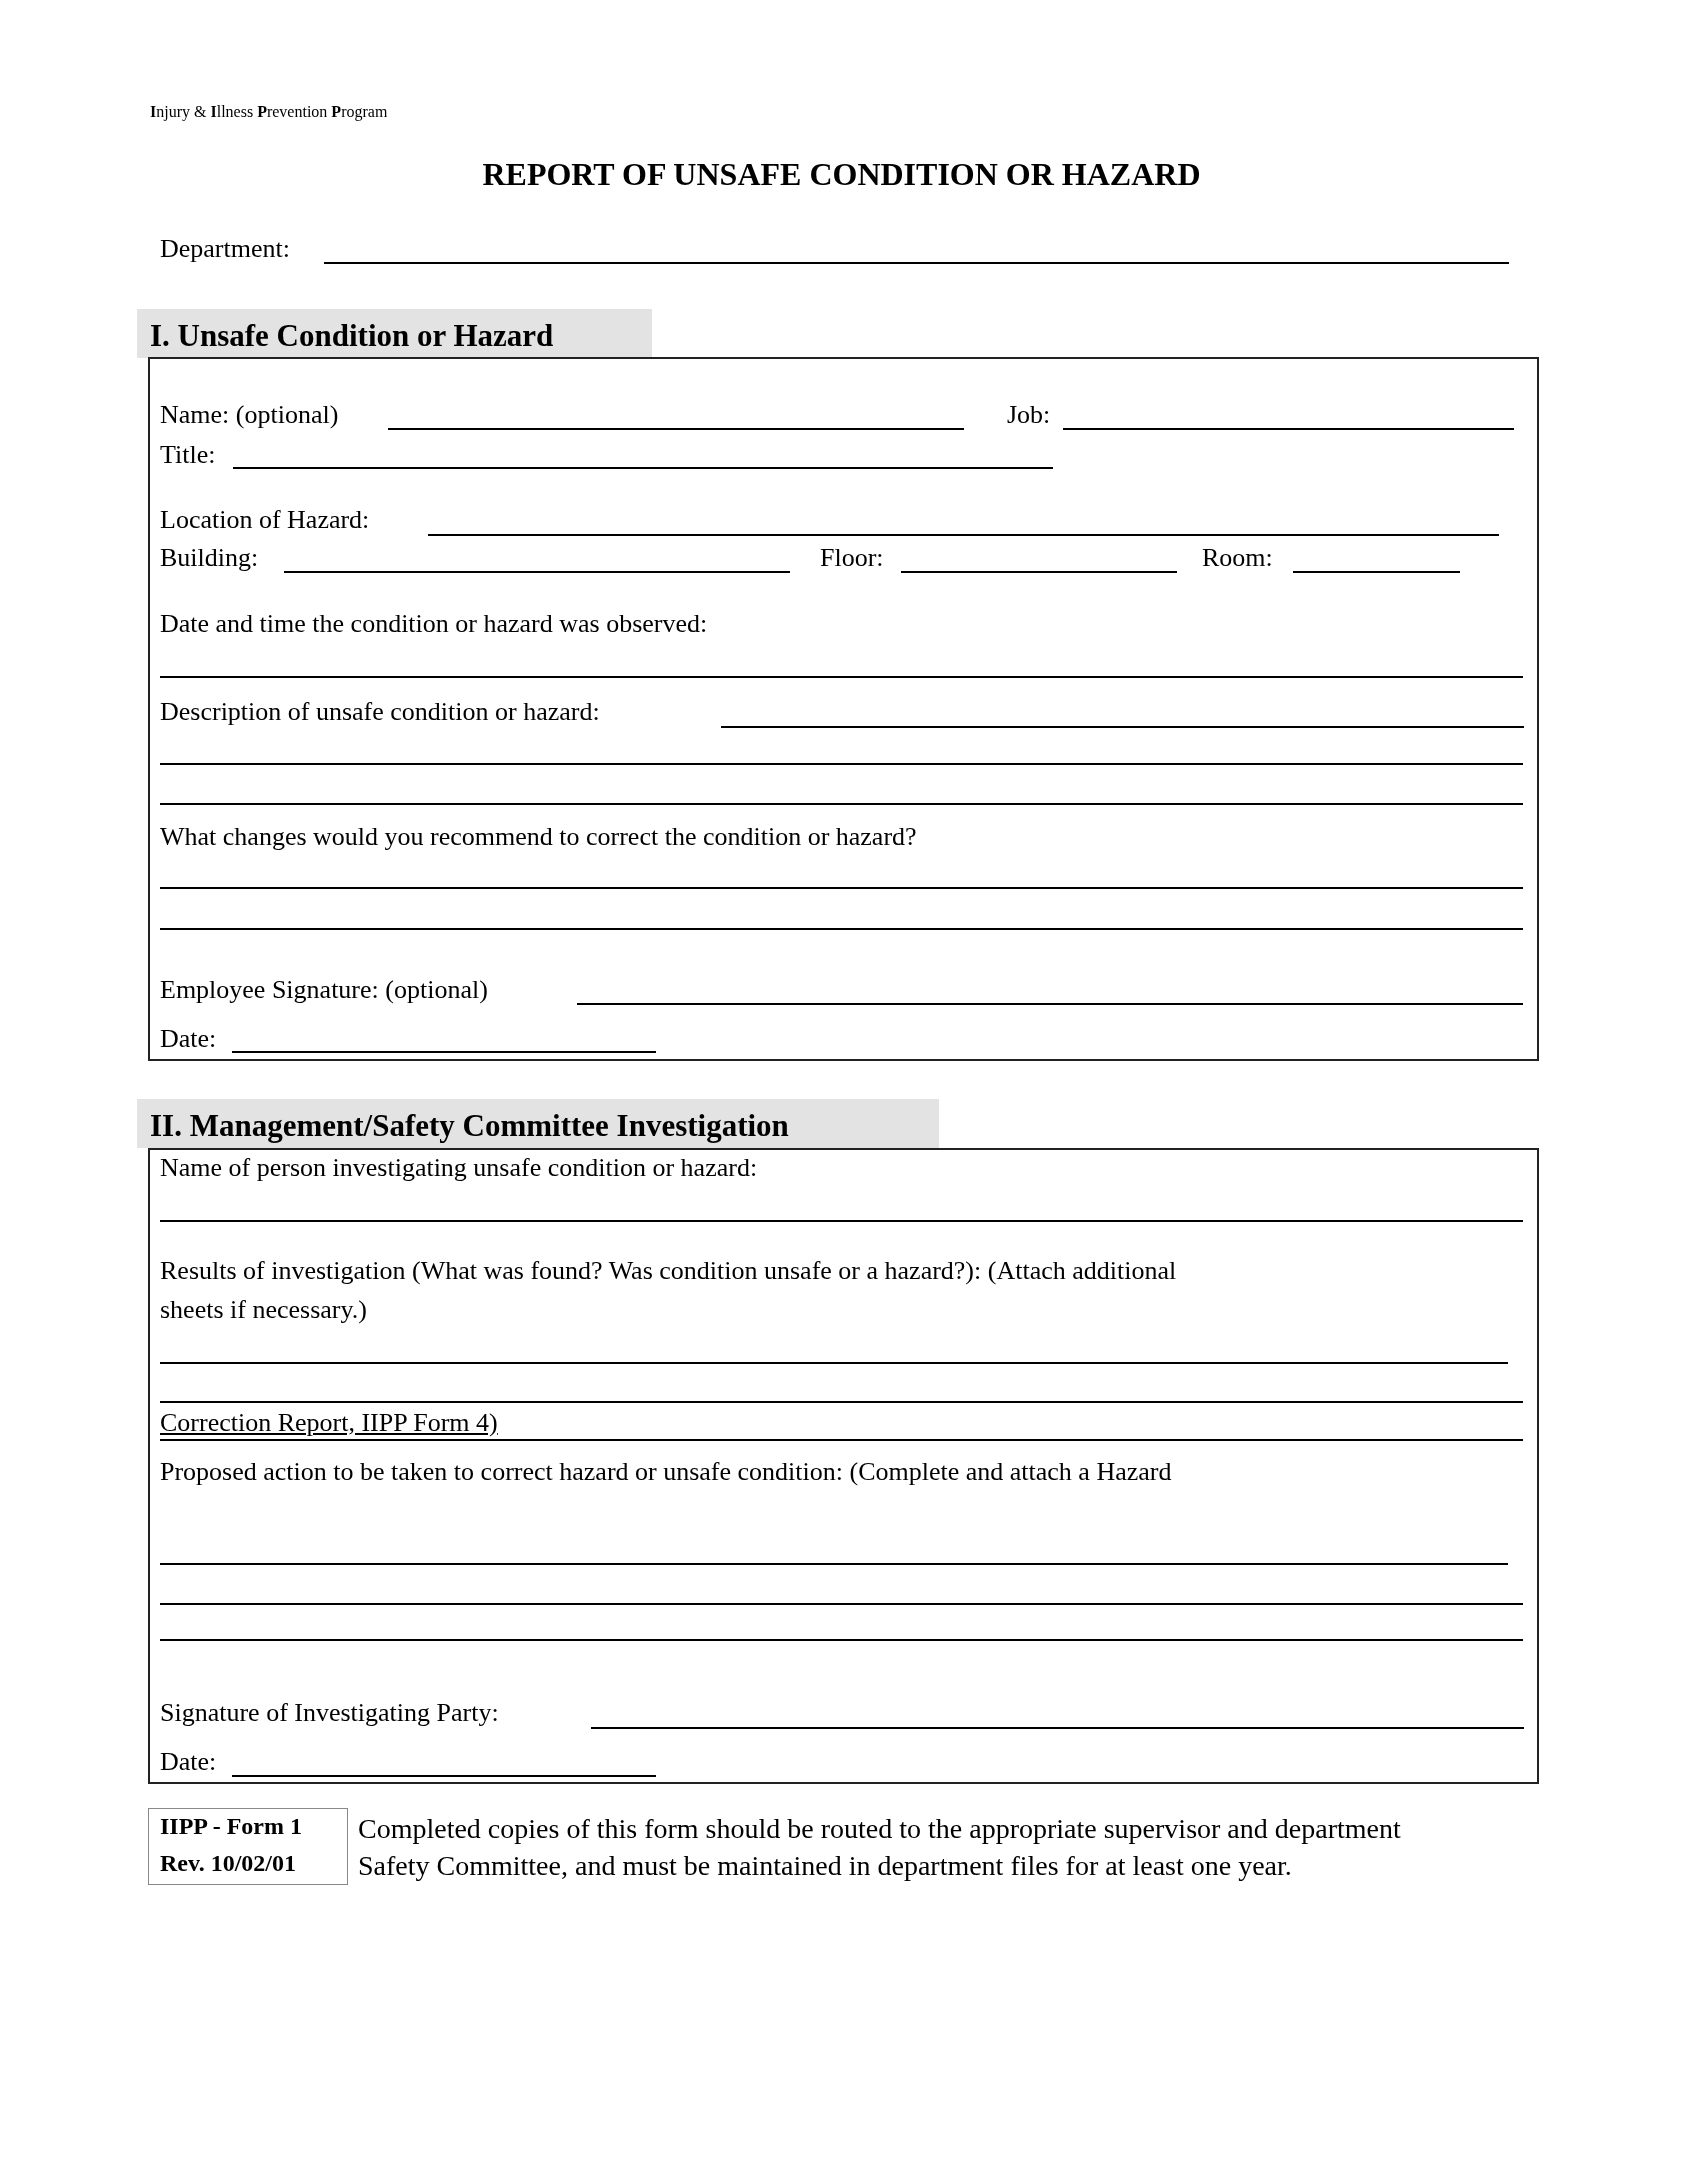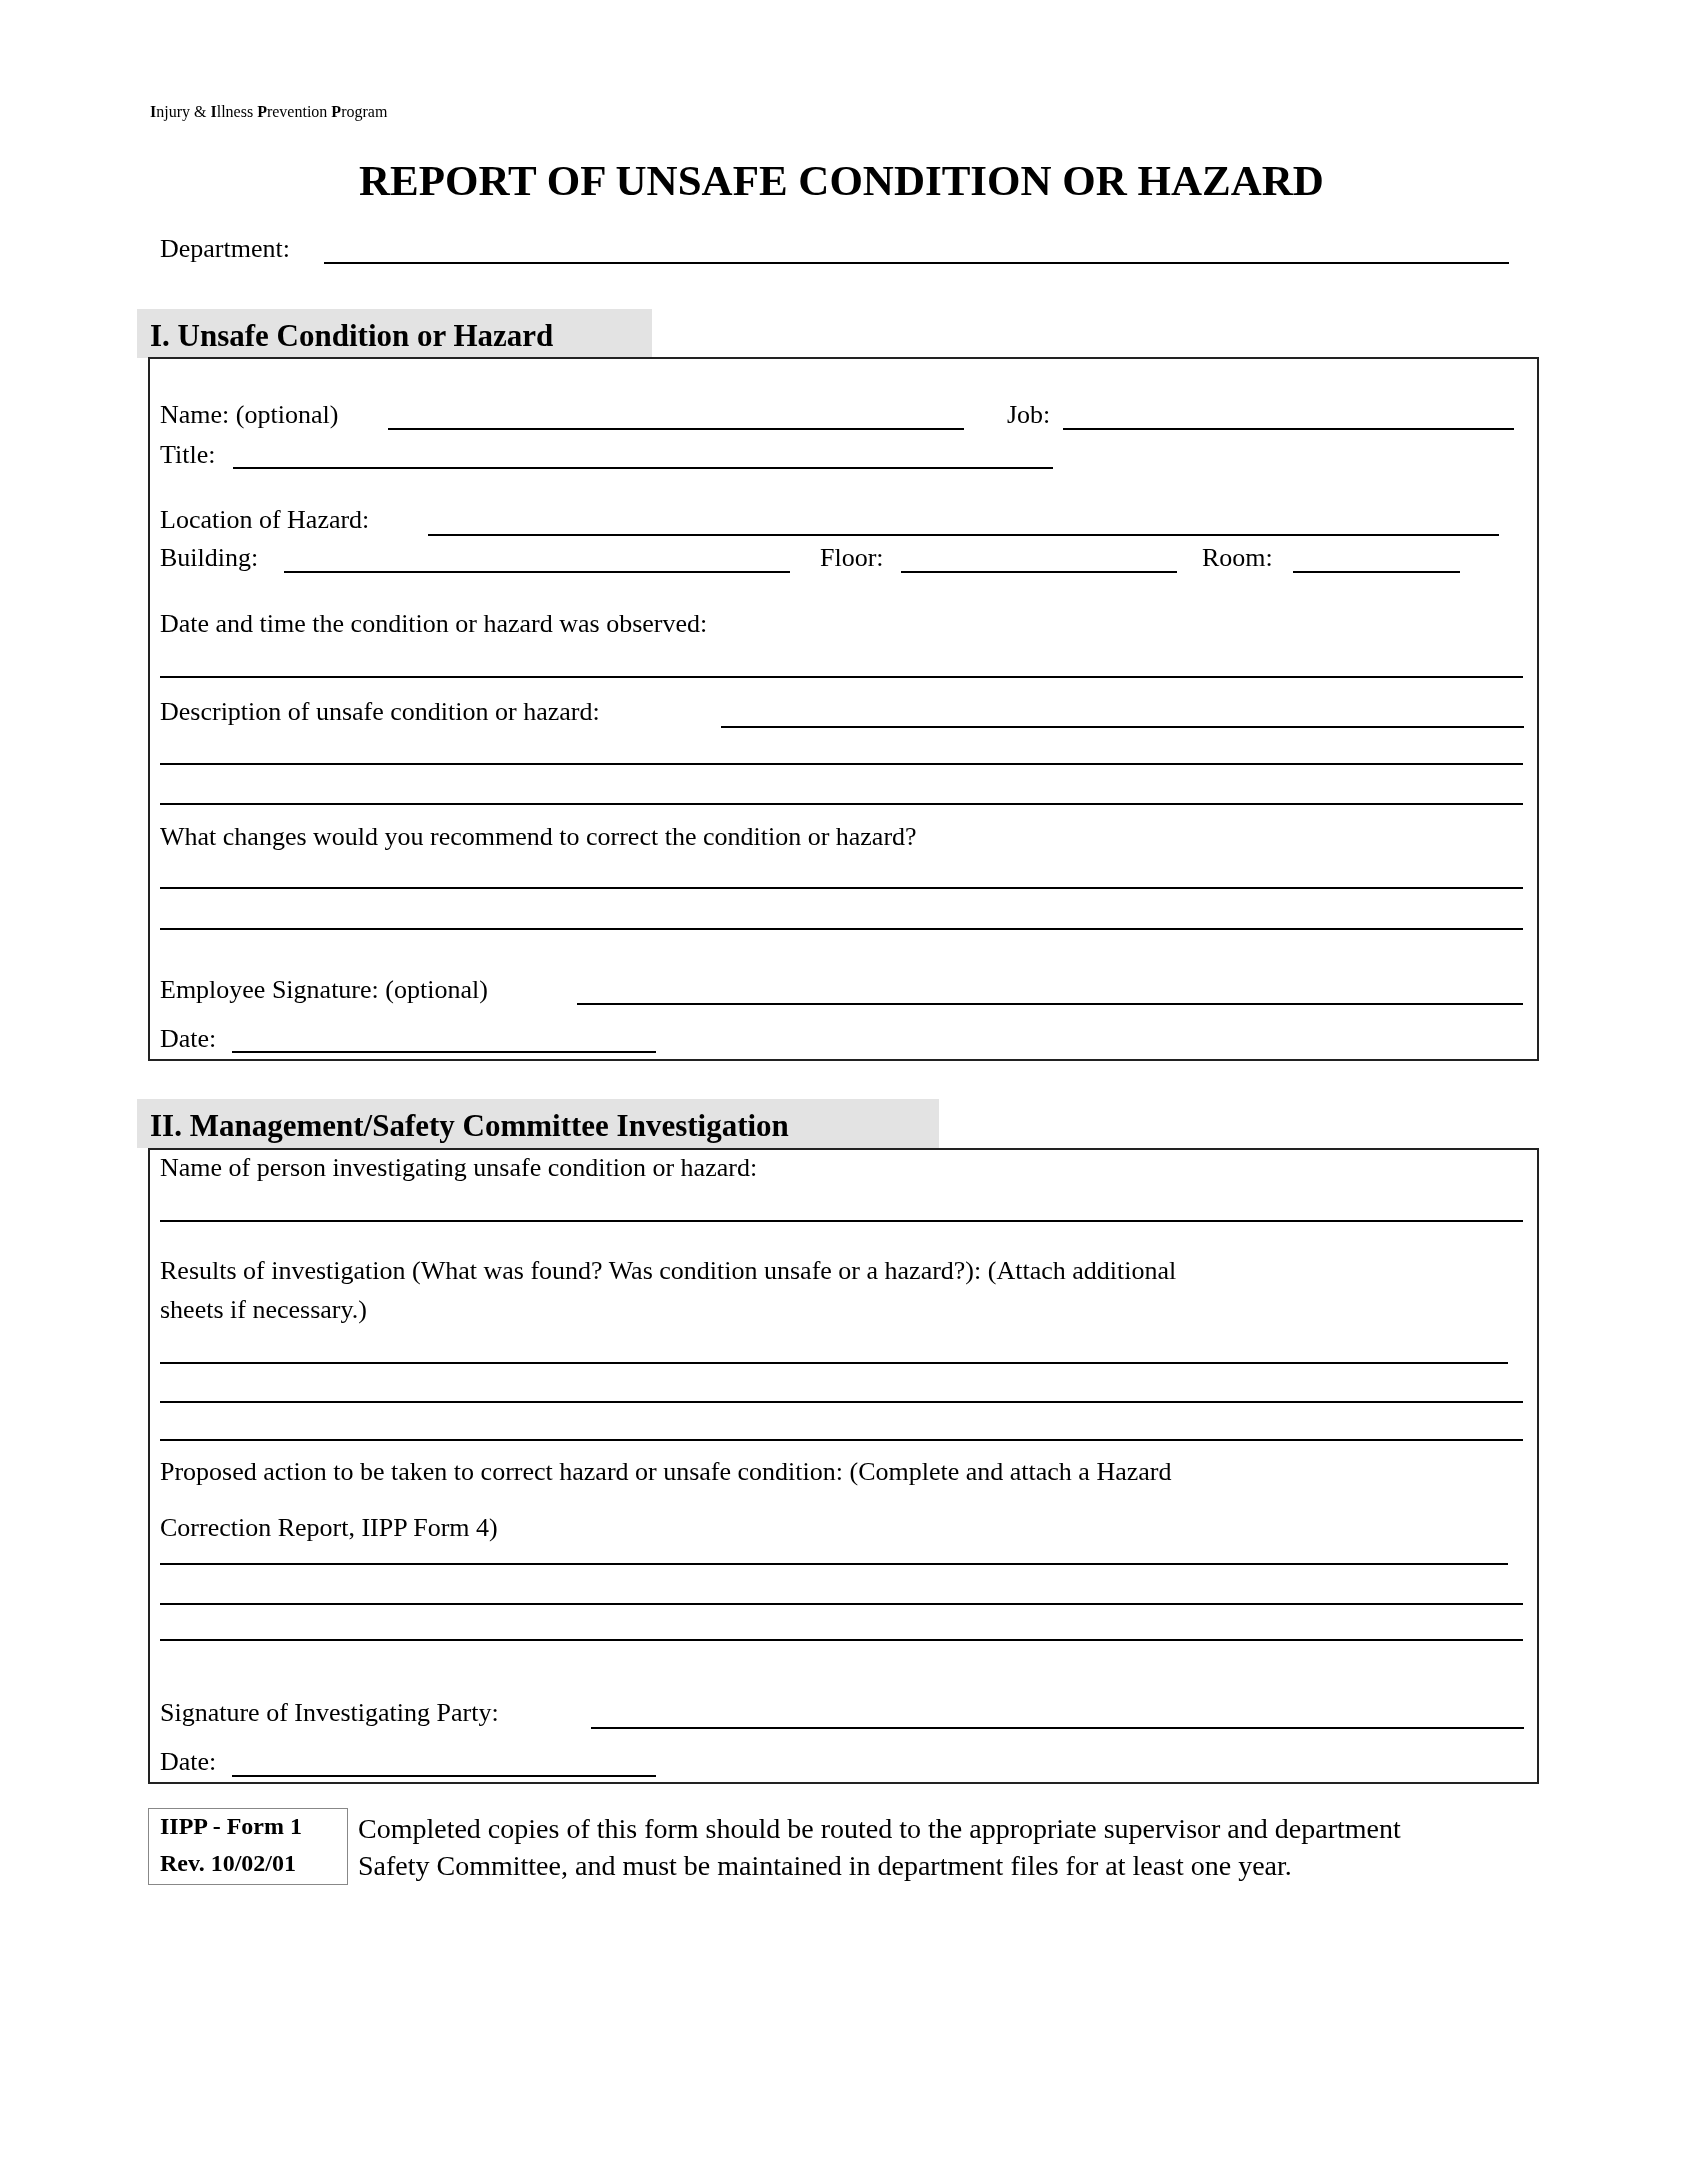--- a/index.html
+++ b/index.html
@@ -2,21 +2,21 @@
 <html><head>
 <meta charset="utf-8">
 <style>
   html, body { margin:0; padding:0; background:#ffffff; }
   body { width:1683px; height:2178px; position:relative; overflow:hidden;
          font-family:"Liberation Serif","DejaVu Serif",serif; color:#000; }
   .abs { position:absolute; white-space:nowrap; }
   .t { font-size:26px; line-height:1; }
   .hdr { font-size:16px; }
   .hdr b { font-weight:bold; }
-  .title { font-size:43px; font-weight:bold; left:0; width:1683px; text-align:center; }
+  .title { font-size:32px; font-weight:bold; left:0; width:1683px; text-align:center; }
   .line { position:absolute; height:0; border-top:2.5px solid #000; }
   .thin { border-top-width:2px; }
   .sec-bar { position:absolute; background:#e3e3e3; }
   .sec-title { font-size:31px; font-weight:bold; }
   .box { position:absolute; border:2px solid #222; box-sizing:border-box; }
   .footer-box { position:absolute; border:1.5px solid #888; box-sizing:border-box; }
   .fb { font-size:24px; font-weight:bold; }
   .fn { font-size:28px; }
 </style>
 </head>
@@ -78,21 +78,21 @@
 <div class="abs t" style="left:160px; top:1155px;">Name of person investigating unsafe condition or hazard:</div>
 <div class="line" style="left:160px; width:1363px; top:1220px;"></div>
 
 <div class="abs t" style="left:160px; top:1258px;">Results of investigation (What was found? Was condition unsafe or a hazard?): (Attach additional</div>
 <div class="abs t" style="left:160px; top:1297px;">sheets if necessary.)</div>
 <div class="line" style="left:160px; width:1348px; top:1362px;"></div>
 <div class="line" style="left:160px; width:1363px; top:1401px;"></div>
 <div class="line" style="left:160px; width:1363px; top:1439px;"></div>
 
 <div class="abs t" style="left:160px; top:1459px;">Proposed action to be taken to correct hazard or unsafe condition: (Complete and attach a Hazard</div>
-<div class="abs t" style="left:160px; top:1515px;">Correction Report, IIPP Form 4)</div>
+<div class="abs t" style="left:160px; top:1410px;text-decoration:underline;">Correction Report, IIPP Form 4)</div>
 <div class="line" style="left:160px; width:1348px; top:1563px;"></div>
 <div class="line" style="left:160px; width:1363px; top:1603px;"></div>
 <div class="line" style="left:160px; width:1363px; top:1639px;"></div>
 
 <div class="abs t" style="left:160px; top:1700px;">Signature of Investigating Party:</div>
 <div class="line" style="left:591px; width:933px; top:1727px;"></div>
 
 <div class="abs t" style="left:160px; top:1749px;">Date:</div>
 <div class="line thin" style="left:232px; width:424px; top:1775px;"></div>
 

